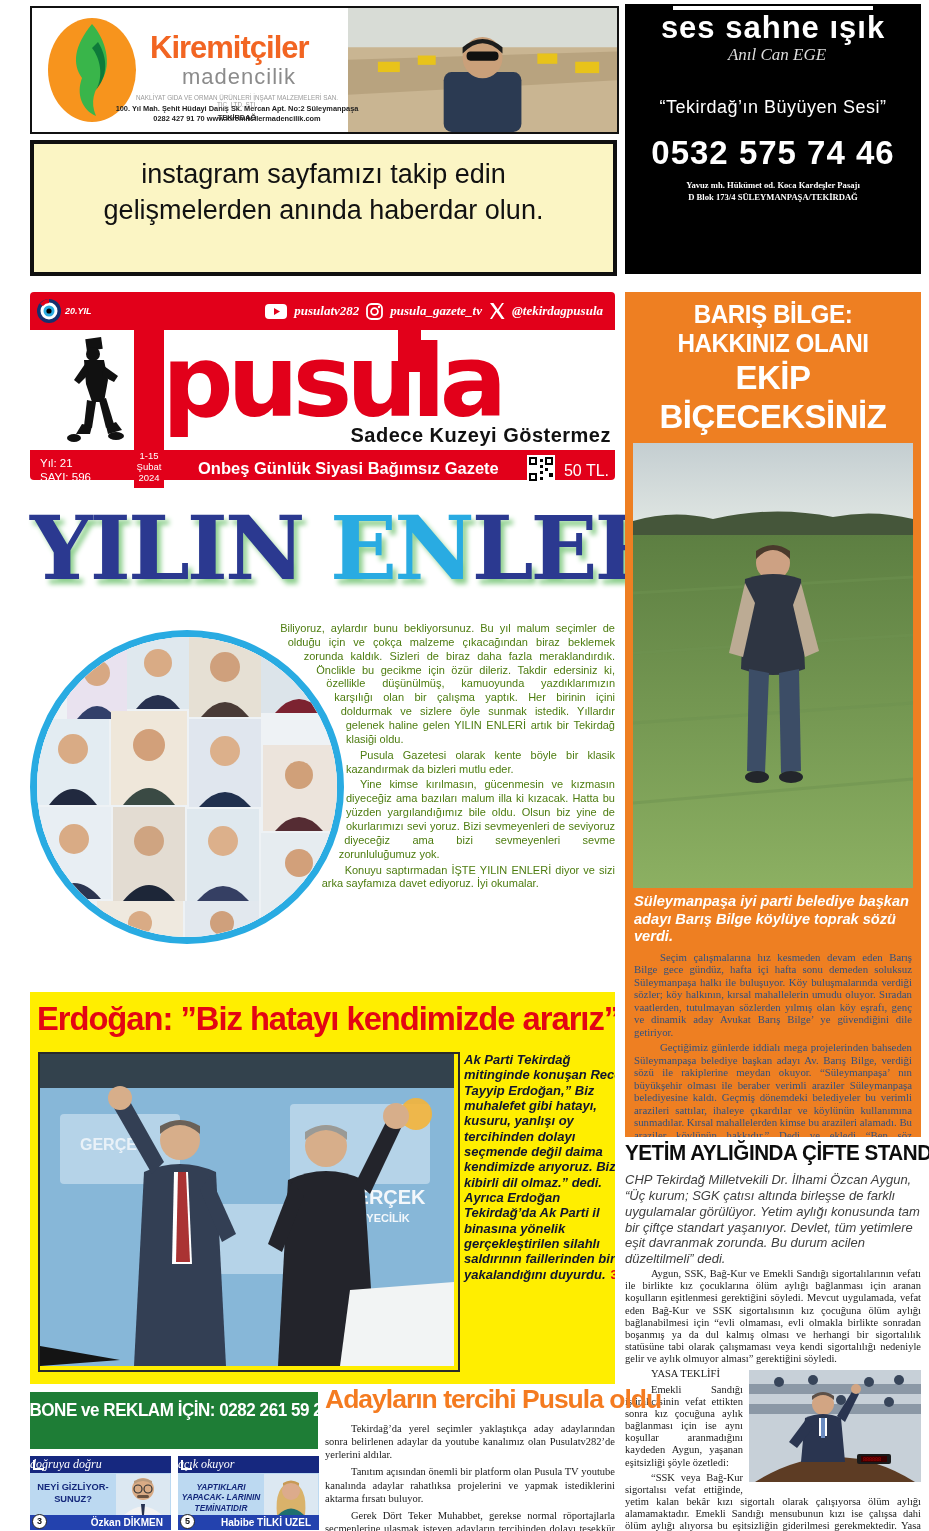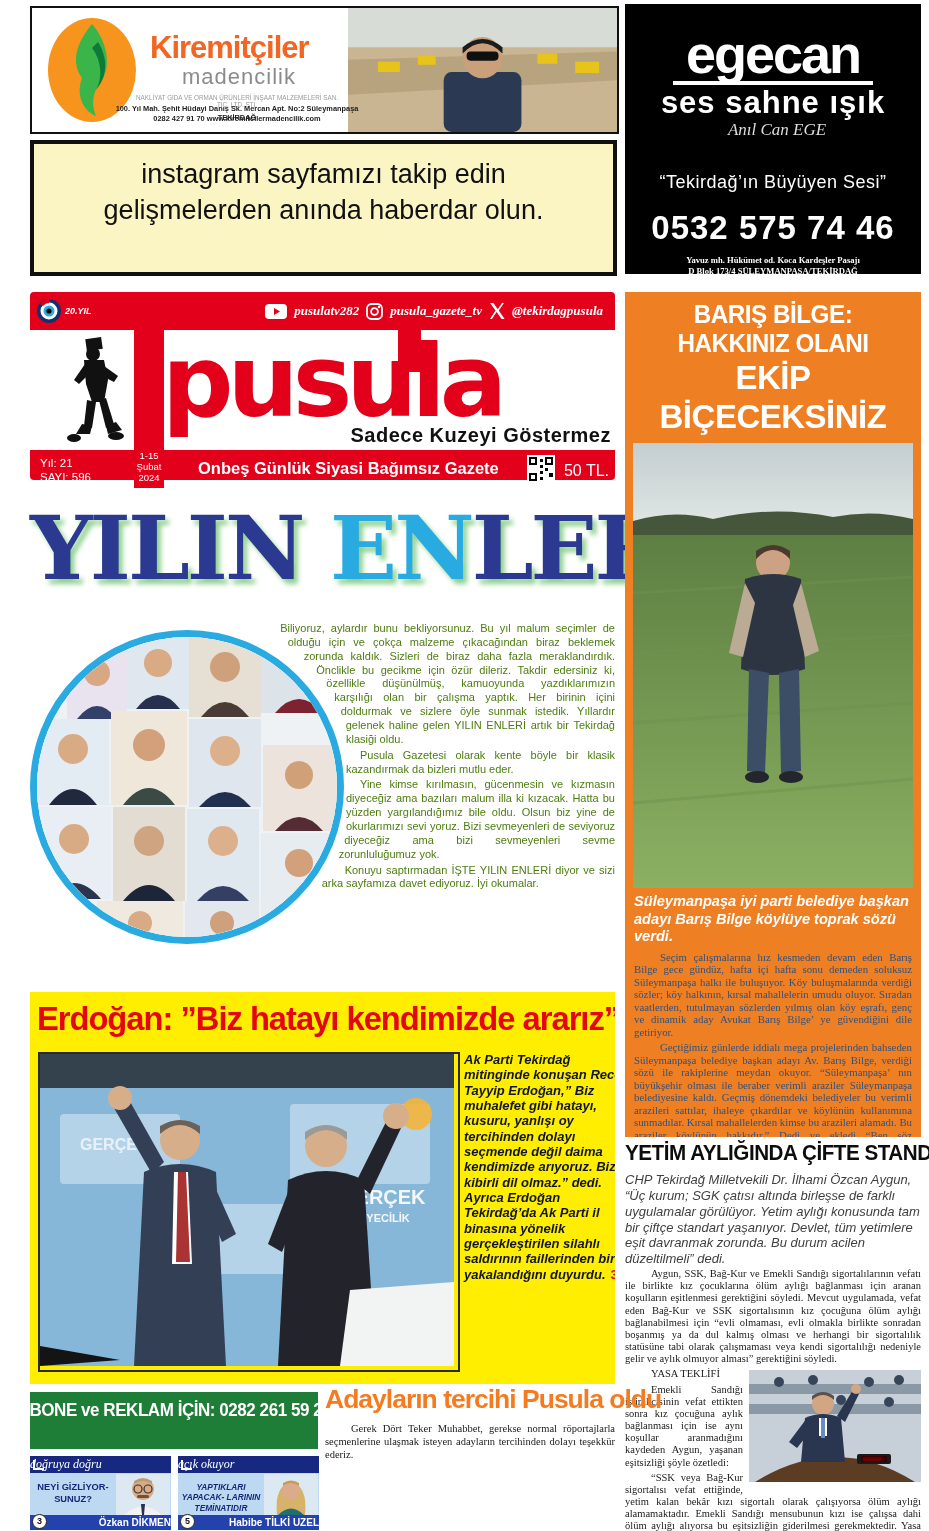--- a/index.html
+++ b/index.html
@@ -79,21 +79,21 @@
   #abone-box{left:30px;top:1392px;width:288px;height:57px;background:#1e7d36;color:#fff;display:flex;align-items:flex-start;justify-content:center;}
   #abone-box div{margin-top:7px;font-size:18.5px;font-weight:900;letter-spacing:-.5px;white-space:nowrap;transform:scaleX(.92);}
   .colbox{position:absolute;top:1456px;width:141px;height:74px;background:#bcd9f1;overflow:hidden;}
   #colbox-1{left:30px;} #colbox-2{left:178px;}
   .cb-head{position:absolute;left:0;top:0;width:100%;height:17px;background:#16287f;color:#fff;
            font-family:"Liberation Serif",serif;font-style:italic;font-size:12px;text-align:left;line-height:16px;}
   .cb-corner{position:absolute;left:3px;top:4px;width:9px;height:8px;border-left:2px solid #fff;border-bottom:2px solid #fff;}
   .cb-quote{position:absolute;left:2px;top:26px;width:82px;text-align:center;font-size:9.3px;font-weight:800;color:#15297c;line-height:1.25;}
   .cb-quote.it{font-style:italic;font-size:8.3px;}
   .cb-photo{position:absolute;right:1px;top:18px;width:54px;height:41px;}
-  .cb-name{position:absolute;left:0;bottom:0;width:100%;height:15px;background:#2342ae;color:#fff;font-size:10px;font-weight:700;text-align:right;line-height:15px;padding-right:0;box-sizing:border-box;}
+  .cb-name{position:absolute;left:0;bottom:0;width:100%;height:15px;background:#2342ae;color:#fff;font-size:10px;font-weight:700;text-align:right;line-height:15px;padding-right:8px;box-sizing:border-box;}
   .cb-num{position:absolute;left:2px;bottom:1px;width:13px;height:13px;border-radius:50%;background:#fff;border:1px solid #222;color:#111;font-size:9px;font-weight:800;text-align:center;line-height:13px;}
   
   #adaylar-h{left:325px;top:1384px;width:296px;color:#f47b20;font-size:26.5px;font-weight:800;letter-spacing:-1px;white-space:nowrap;}
   #adaylar-body{left:325px;top:1422px;width:290px;font-family:"Liberation Serif",serif;font-size:10.5px;color:#1a1a1a;line-height:1.25;text-align:justify;}
   #adaylar-body p{margin:0 0 4px;text-indent:26px;}
   svg{display:block;}
 </style>
 </head>
 <body>
 
@@ -130,21 +130,20 @@
             <rect x="96" y="62" width="78" height="58" rx="8" fill="#2b3a52"></rect>
             <circle cx="135" cy="48" r="20" fill="#caa07a"></circle>
             <path d="M115 44 Q135 24 155 44 L155 38 Q135 22 115 38Z" fill="#1c1c1c"></path>
             <rect x="119" y="42" width="32" height="9" rx="4" fill="#101010"></rect>
           </g>
       </svg>
     </div>
   </div>
 
   <div class="abs" id="ad-egecan">
-    <div class="eg-brand">egecan</div>
     <div class="eg-rule"></div>
     <div class="eg-l2">ses sahne ışık</div>
     <div class="eg-l3">Anıl Can EGE</div>
     <div class="eg-slogan">“Tekirdağ’ın Büyüyen Sesi”</div>
     <div class="eg-phone">0532 575 74 46</div>
     <div class="eg-addr">
       <span>Yavuz mh. Hükümet od. Koca Kardeşler Pasajı</span><br>
       <span>D Blok 173/4 SÜLEYMANPAŞA/TEKİRDAĞ</span>
     </div>
   </div>
@@ -466,16 +465,18 @@
         <path d="M19 12 Q27 6 35 12 L35 9 Q27 4 19 9Z" fill="#c89a55"></path>
         <path d="M14 41 Q27 28 40 41Z" fill="#1f6f6f"></path>
       </svg>
     </div>
     <div class="cb-name">Habibe TİLKİ UZEL</div>
     <div class="cb-num">5</div>
   </div>
 
   <div class="abs" id="adaylar-h">Adayların tercihi Pusula oldu</div>
   <div class="abs" id="adaylar-body">
+    <p>Tekirdağ’da yerel seçimler yaklaştıkça aday adaylarından sonra belirlenen adaylar da youtube kanalımız olan Pusulatv282’de yerlerini aldılar.</p>
+    <p>Tanıtım açısından önemli bir platform olan Pusula TV youtube kanalında adaylar rahatlıksa projelerini ve yapmak istediklerini aktarma fırsatı buluyor.</p>
     <p>Gerek Dört Teker Muhabbet, gerekse normal röportajlarla seçmenlerine ulaşmak isteyen adayların tercihinden dolayı teşekkür ederiz.</p>
   </div>
 
 </div>
 
 </body></html>

